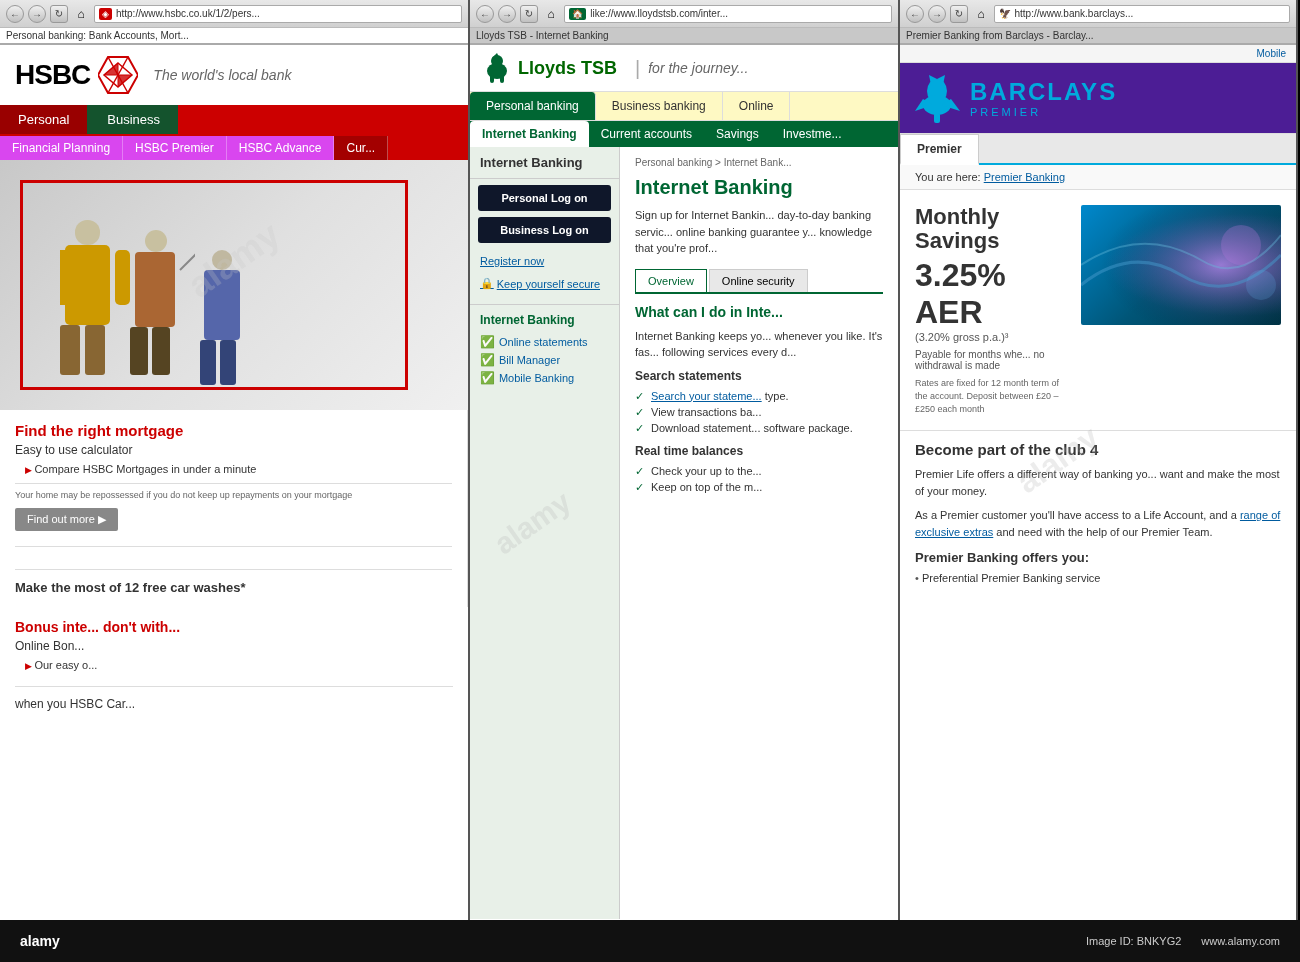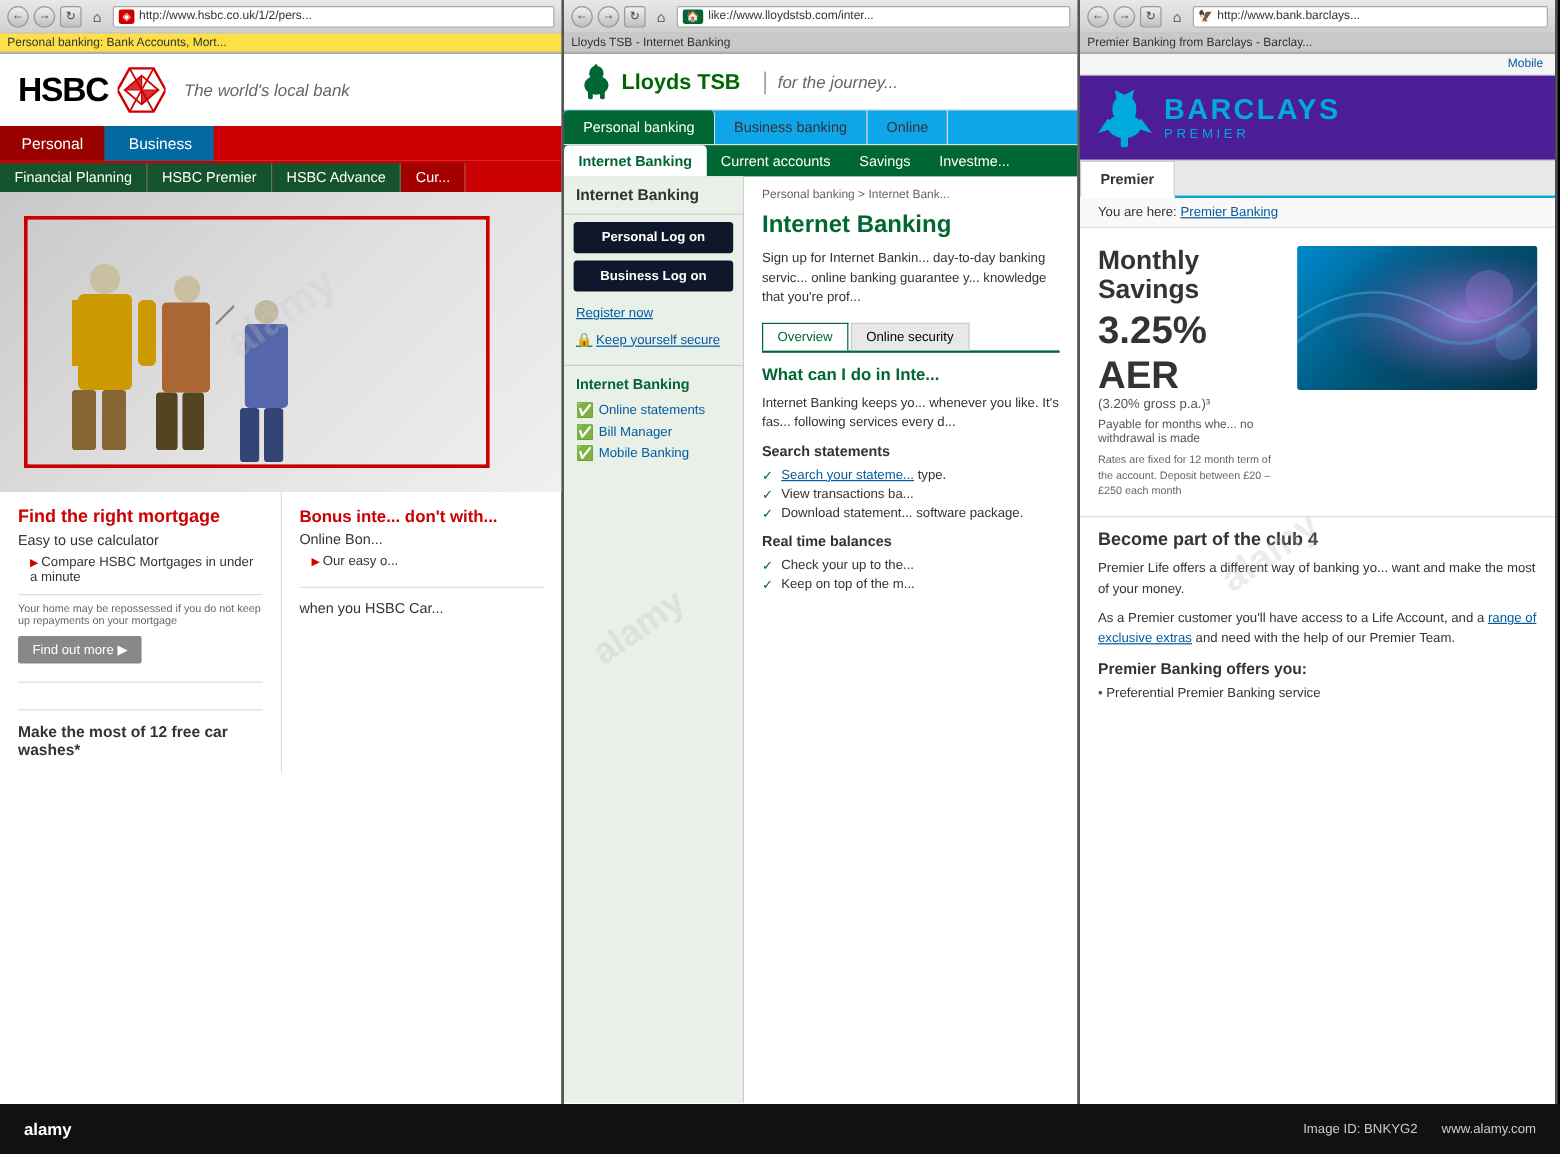--- a/index.html
+++ b/index.html
@@ -146,36 +146,36 @@
       color: #fff;
       font-size: 13px;
       cursor: pointer;
     }
 
     .hsbc-nav1-item.active {
       background: #990000;
     }
 
     .hsbc-nav1-item.business {
-      background: #0369a1;
+      background: #14532d;
       color: #fff;
       padding-left: 20px;
     }
 
     .hsbc-nav2 {
       display: flex;
       background: #cc0000;
       padding: 2px 0 0 0;
     }
 
     .hsbc-nav2-item {
       padding: 5px 12px;
       color: #fff;
       font-size: 12px;
-      background: #14532d;
+      background: #d946ef;
       border-right: 1px solid rgba(255,255,255,0.3);
       cursor: pointer;
     }
 
     .hsbc-nav2-item.cur {
       background: rgba(0,0,0,0.2);
     }
 
     .hsbc-hero {
       position: relative;
@@ -222,20 +222,21 @@
       border: 3px solid #cc0000;
       left: 20px;
       top: 20px;
       right: 60px;
       bottom: 20px;
     }
 
     .hsbc-content {
       display: flex;
       gap: 0;
+      flex-direction: column;
     }
 
     .hsbc-col1 {
       flex: 1;
       padding: 12px 15px;
       border-right: 1px solid #ddd;
     }
 
     .hsbc-col2 {
       flex: 1;
@@ -346,21 +347,21 @@
     }
 
     .lloyds-tagline {
       font-size: 14px;
       color: #666;
       font-style: italic;
     }
 
     .lloyds-nav1 {
       display: flex;
-      background: #0ea5e9;
+      background: #fef9c3;
       border-bottom: 1px solid #ddd;
     }
 
     .lloyds-nav1-item {
       padding: 7px 16px;
       font-size: 12px;
       color: #333;
       cursor: pointer;
       border-right: 1px solid #ddd;
     }
@@ -779,21 +780,21 @@
       <div class="browser-toolbar">
         <div class="nav-btn">←</div>
         <div class="nav-btn">→</div>
         <div class="refresh-btn">↻</div>
         <div class="home-btn">⌂</div>
         <div class="address-bar">
           <span style="background:#cc0000;color:#fff;font-size:9px;padding:1px 3px;border-radius:2px;margin-right:4px;">◈</span>
           <span>http://www.hsbc.co.uk/1/2/pers...</span>
         </div>
       </div>
-      <div style="background:#fde047;padding:2px 6px;font-size:10px;color:#333;border-bottom:1px solid #aaa;">
+      <div style="background:#ffffff;padding:2px 6px;font-size:10px;color:#333;border-bottom:1px solid #aaa;">
         <span>Personal banking: Bank Accounts, Mort...</span>
       </div>
     </div>
 
     <div class="hsbc-body">
 
       <div class="hsbc-header">
         <div class="hsbc-hex">
           <span class="hsbc-logo">HSBC</span>
           <svg width="40" height="36" viewBox="0 0 40 36">

